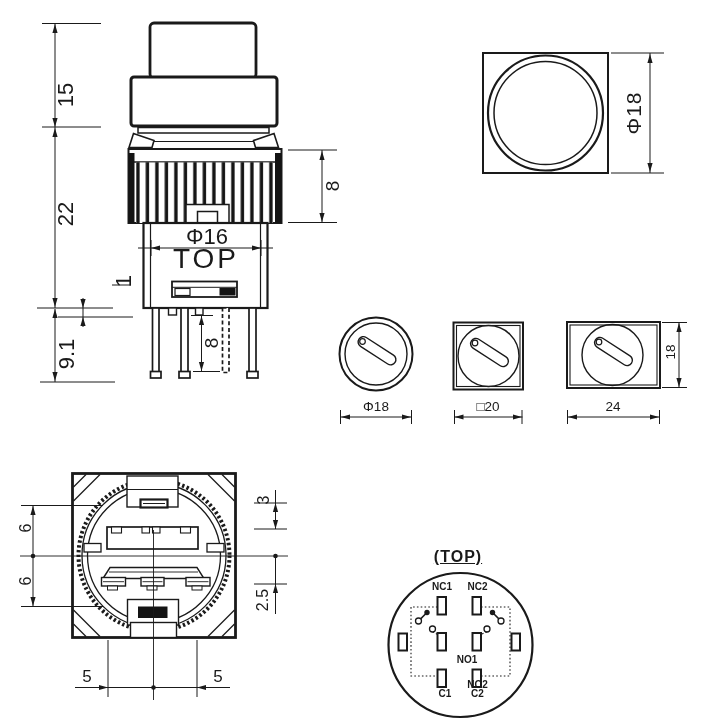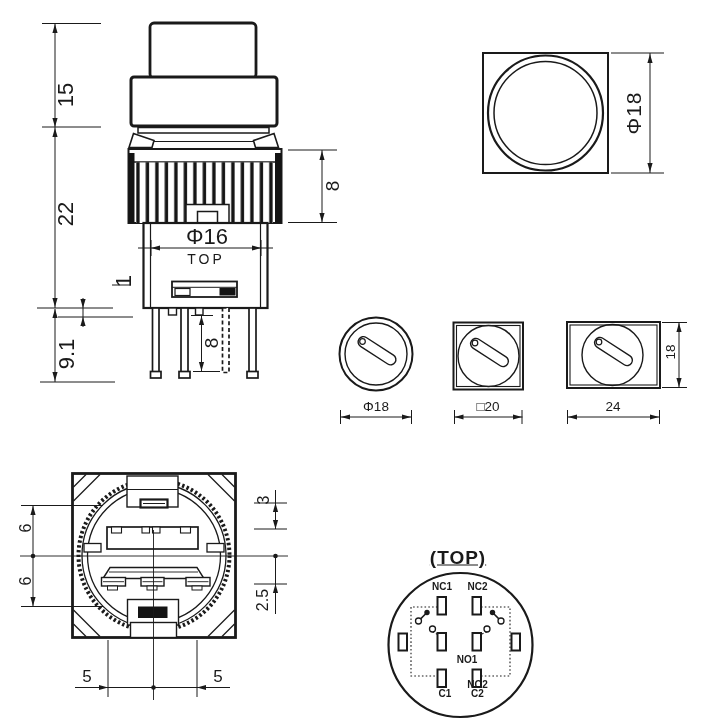--- a/index.html
+++ b/index.html
@@ -8,23 +8,23 @@
   #geom{position:absolute;left:0;top:0;}
   .t{position:absolute;transform:translate(-50%,-50%);color:#1a1a1a;white-space:nowrap;
      font-family:"Liberation Sans", sans-serif;line-height:1;}
   .tv{transform:translate(-50%,-50%) rotate(-90deg);}
   .s22{font-size:22px;}
   .s21{font-size:21px;letter-spacing:1px;}
   .s19{font-size:19px;}
   .s17{font-size:17px;}
   .s16{font-size:16px;}
   .s13{font-size:13.5px;}
-  .top-label{font-size:14px;letter-spacing:3px;}
+  .top-label{font-size:28px;letter-spacing:3px;}
   .pinlab{font-size:10px;font-weight:700;}
-  .diag-title{font-size:19px;font-weight:700;letter-spacing:1px;text-decoration:underline;}
+  .diag-title{font-size:16px;font-weight:700;letter-spacing:1px;text-decoration:underline;}
 </style>
 </head>
 <body>
 
 <div id="canvas">
 
 <svg id="geom" width="703" height="723" viewBox="0 0 703 723">
   <defs>
     <pattern id="ribs" width="9.5" height="10" patternUnits="userSpaceOnUse">
       <rect width="9.5" height="10" fill="#ffffff"></rect>

